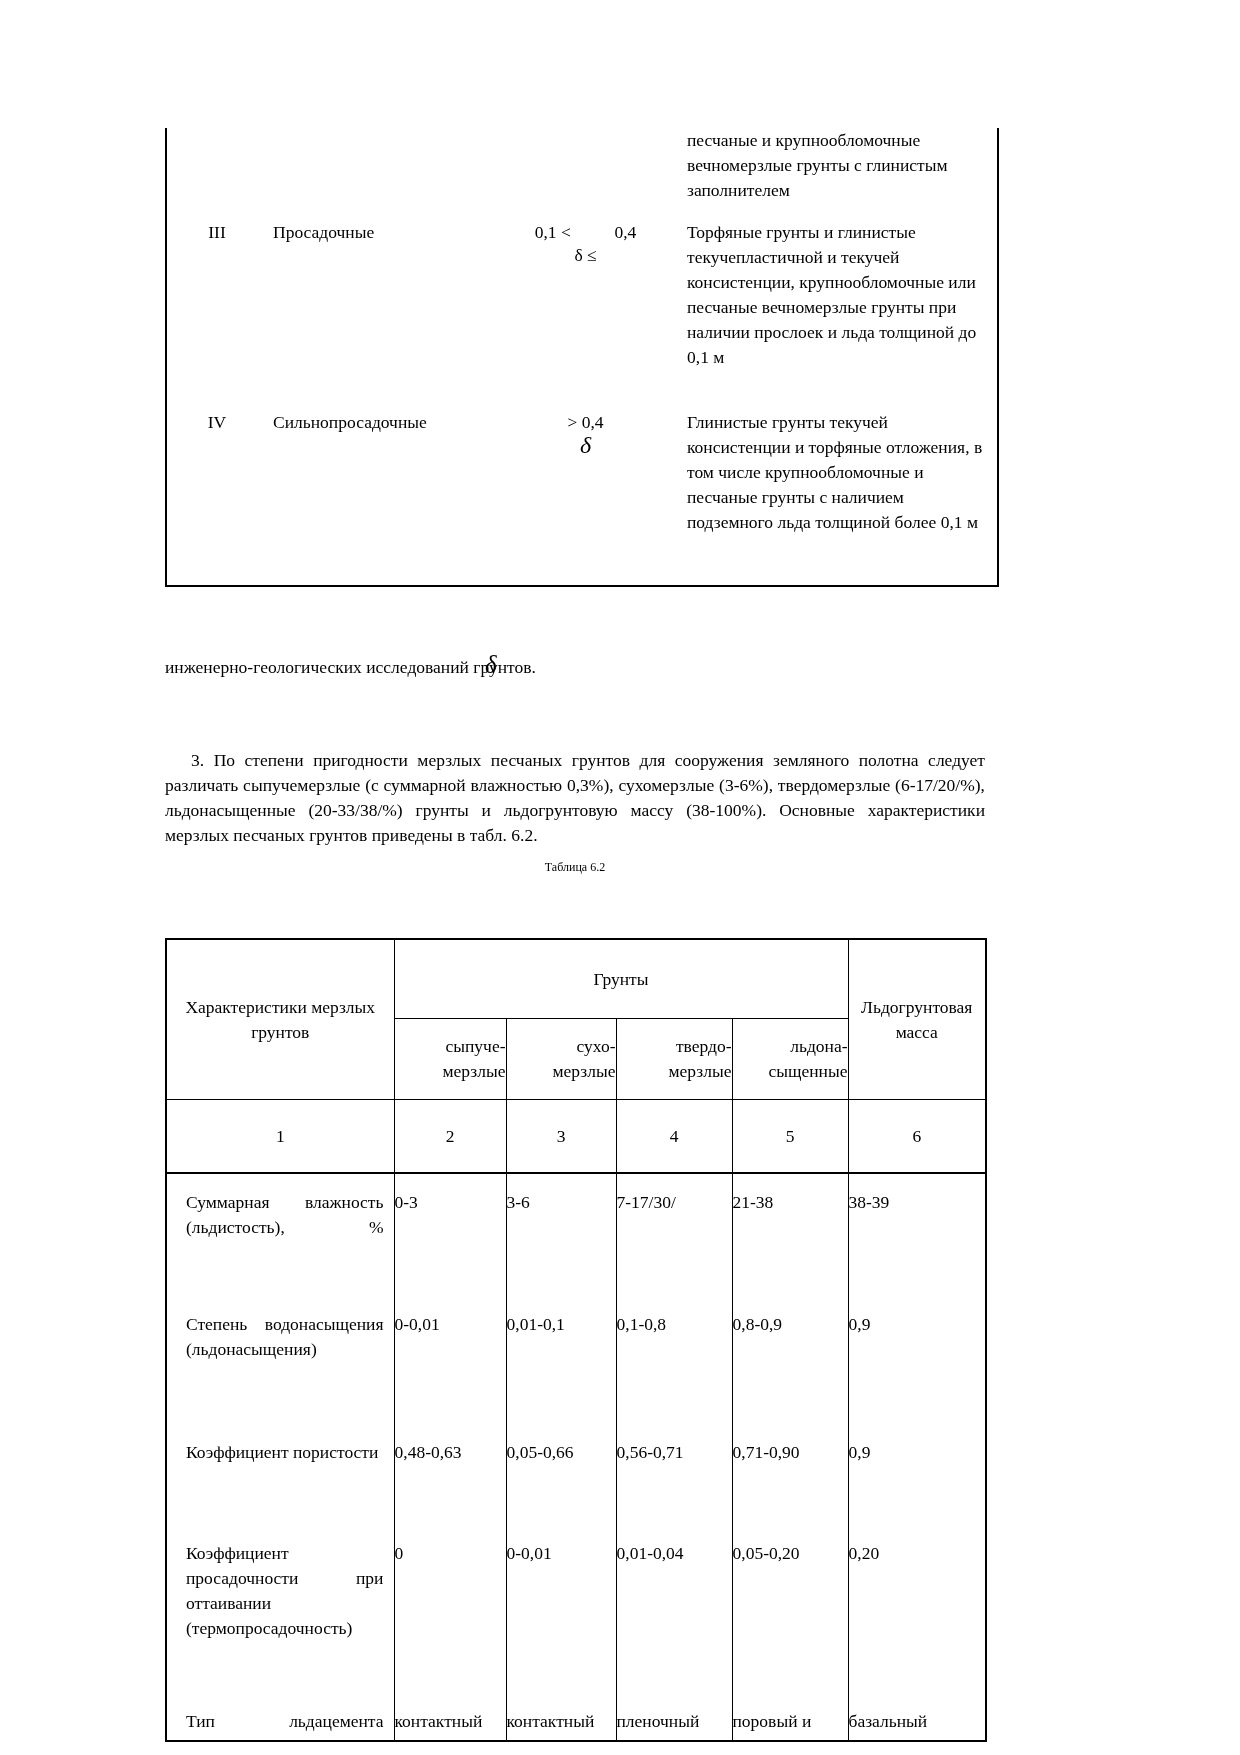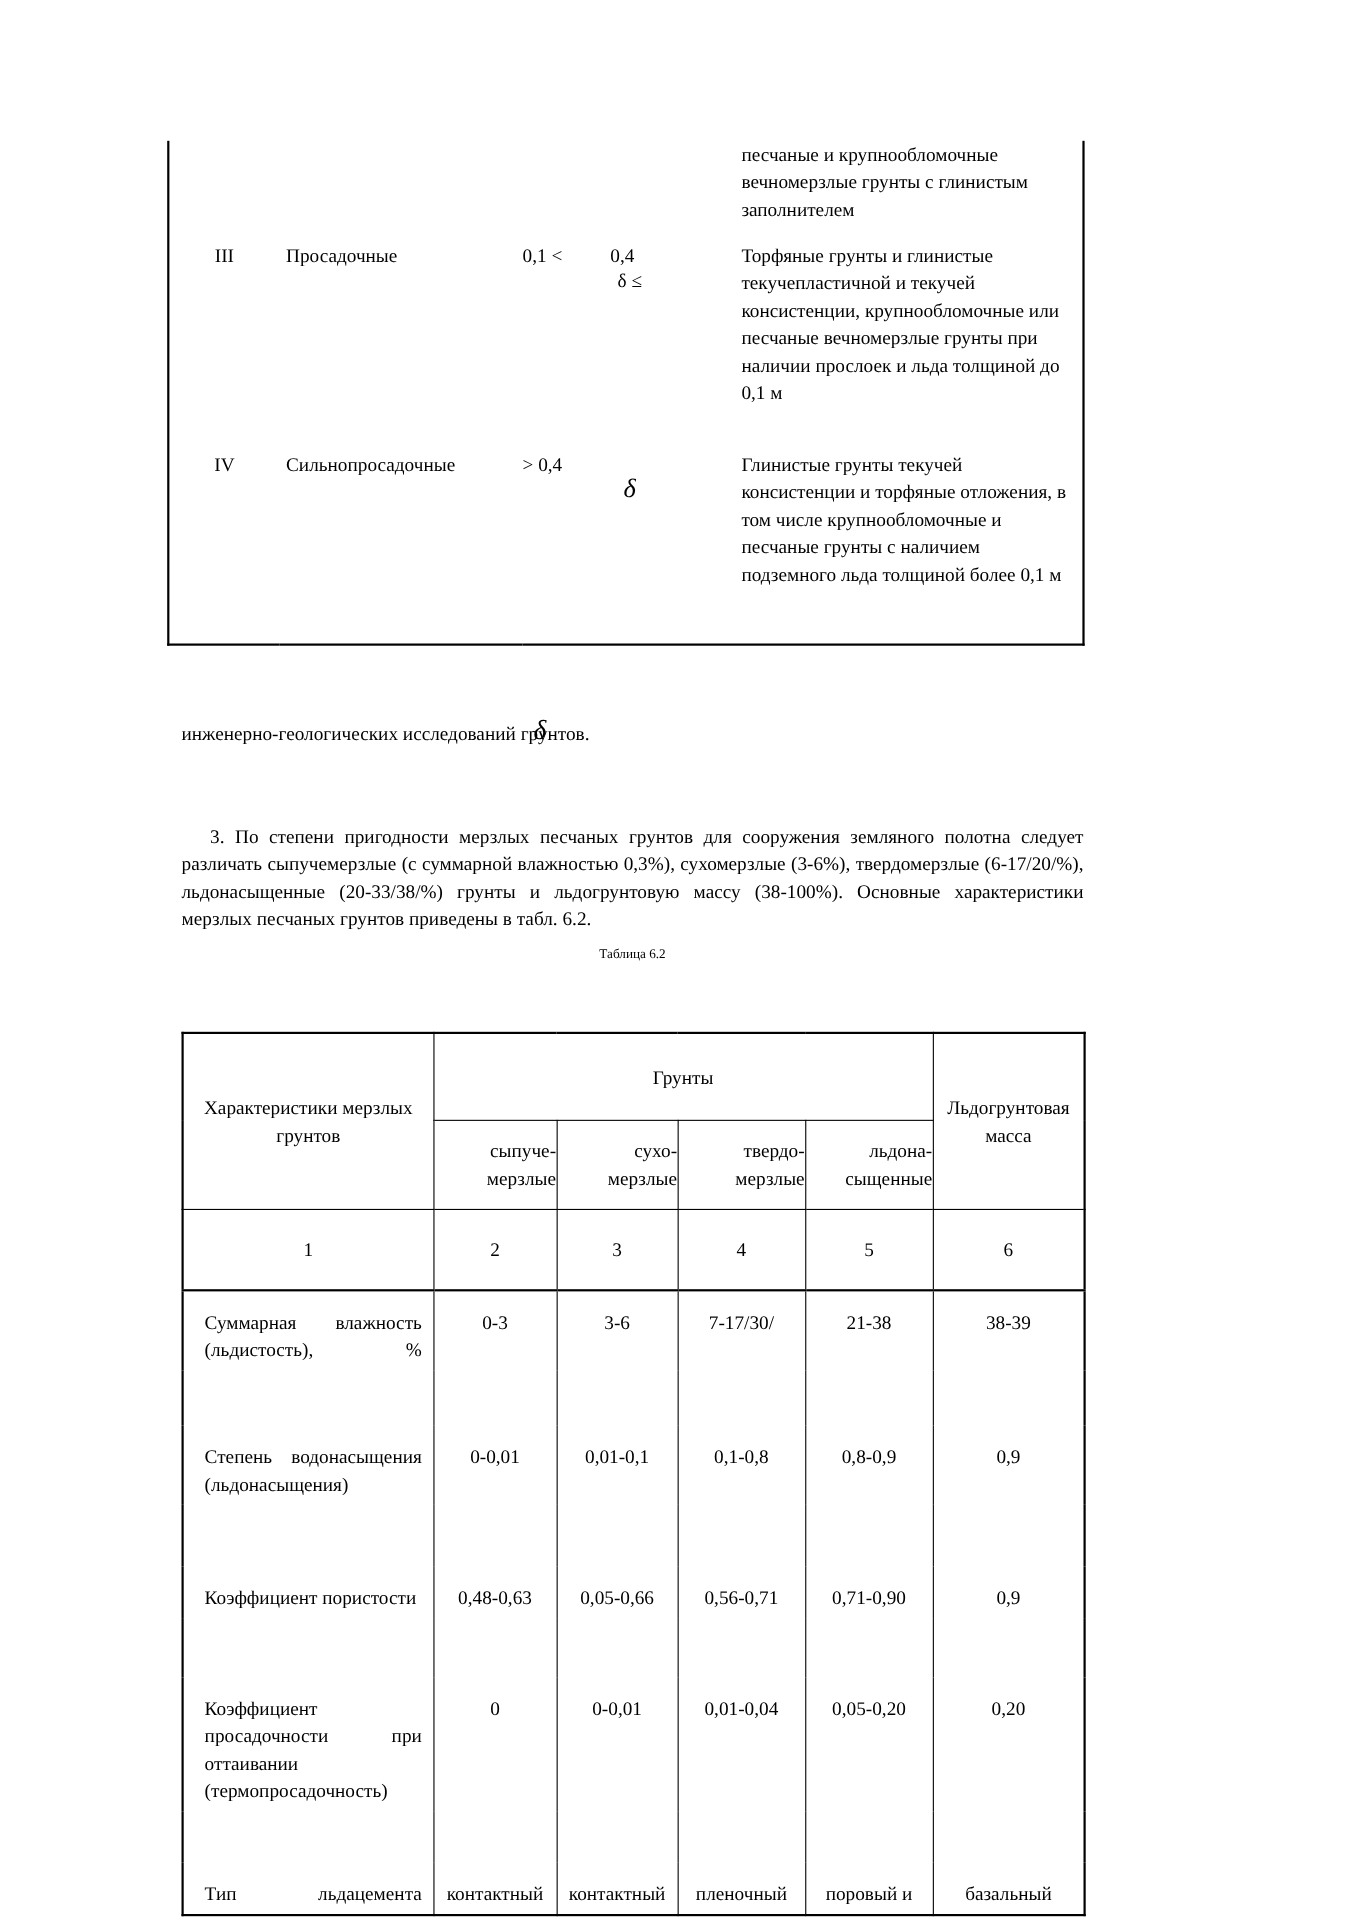--- a/index.html
+++ b/index.html
@@ -19,21 +19,21 @@
     position: absolute;
     left: 0; top: 0;
     width: 1240px;
     height: 1755px;
     background: #fff;
   }
 
   
   .tbl-top {
     position: absolute;
-    left: 152px;
+    left: 165px;
     top: 128px;
     width: 820px;
     border-collapse: collapse;
     border-left: 2px solid #000;
     border-right: 2px solid #000;
     border-bottom: 2px solid #000;
     table-layout: fixed;
   }
   .tbl-top td {
     vertical-align: top;
@@ -43,21 +43,21 @@
   }
   .tbl-top .c-num    { width: 100px; text-align: center; }
   .tbl-top .c-name   { width: 215px; text-align: left; padding-left: 6px;}
   .tbl-top .c-val    { width: 195px; text-align: center; }
   .tbl-top .c-desc   { width: 300px; text-align: left; padding-left: 4px; padding-right: 10px;}
   .rowpad-a td { height: 92px; }
   .rowpad-b td { height: 190px; }
   .rowpad-c td { height: 175px; }
 
   .val-wrap { position: relative; display: block; height: 52px; }
-  .val-line1 { display: block; text-align: left; white-space: pre; }
+  .val-line1 { display: block; text-align: center; white-space: pre; }
   .delta {
     font-family: "Liberation Serif", "DejaVu Serif", serif;
     font-style: italic;
     font-size: 24px;
   }
   .val-ineq-row {
     display: block;
     text-align: center;
     margin-top: -2px;
   }
@@ -148,21 +148,21 @@
     border-left: 1px solid #000;
     border-right: 1px solid #000;
   }
   .tbl-main .datarow td.c1 {
     text-align: justify;
     text-align-last: justify;
     padding-left: 19px;
     padding-right: 10px;
   }
   .tbl-main .datarow td.cv {
-    text-align: center;
+    text-align: left;
   }
   .w1 { width: 228px; }
   .w2 { width: 112px; }
   .w3 { width: 110px; }
   .w4 { width: 116px; }
   .w5 { width: 116px; }
   .w6 { width: 138px; }
 
   .sp-1 td { height: 50px; border:none; border-left:1px solid #000; border-right:1px solid #000;}
   .sp-2 td { height: 56px; border:none; border-left:1px solid #000; border-right:1px solid #000;}

